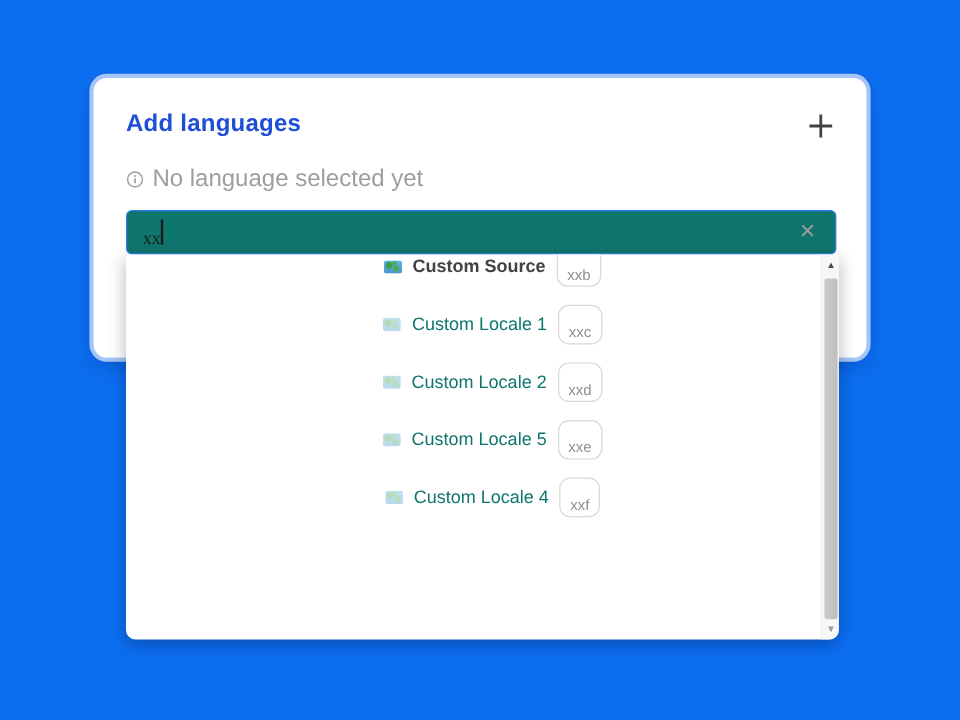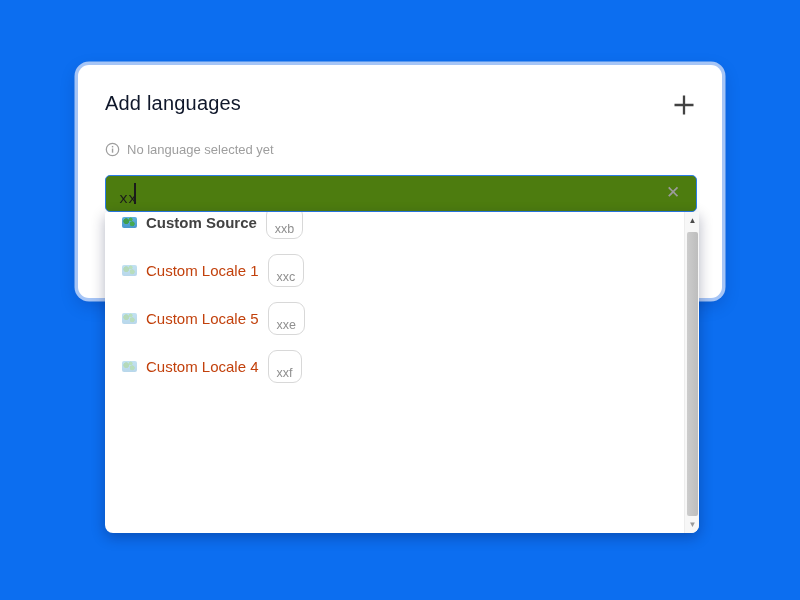--- a/index.html
+++ b/index.html
@@ -11,43 +11,43 @@
   }
 
   
   .card {
     position:absolute; left:78px; top:65px; width:644px; height:233px;
     background:#ffffff; border-radius:11px;
     box-shadow:0 0 0 3.5px #a6c5f6, 0 6px 18px rgba(0,10,60,.22);
   }
   .card-title {
     position:absolute; left:27px; top:27px;
-    font-size:20px; font-weight:400; color:#0f172a; letter-spacing:.2px;
+    font-size:20px; font-weight:700; color:#1d4ed8; letter-spacing:.2px;
   }
   .add-btn {
     position:absolute; left:590px; top:24px; width:32px; height:32px;
     background:none; border:none; cursor:pointer;
     display:flex; align-items:center; justify-content:center;
   }
   .status-row {
     position:absolute; left:27px; top:75px; height:18px;
     display:flex; align-items:center; gap:7px;
-    color:#9e9e9e; font-size:13px;
+    color:#9e9e9e; font-size:20px;
   }
 
   
   .search-wrap {
     position:absolute; left:27px; top:110px; width:592px; height:37px;
   }
   .search-input {
     width:100%; height:100%;
     border:1.5px solid #2b7de9; border-radius:5px;
     padding:12px 40px 0 13px;
-    font-family:Liberation Mono, monospace;
-    font-size:15px; color:#1b1b1b; background:#4d7c0f; outline:none;
+    font-family:Liberation Serif, serif;
+    font-size:15px; color:#1b1b1b; background:#0f766e; outline:none;
   }
   .caret {
     position:absolute; left:29px; top:8px; width:1.5px; height:21px;
     background:#1b1b1b;
   }
   .clear-btn {
     position:absolute; right:12px; top:6px; width:24px; height:24px;
     background:none; border:none; cursor:pointer;
     color:#9b9b9b; font-size:17px; line-height:24px; text-align:center;
   }
@@ -55,34 +55,34 @@
   
   .dropdown {
     position:absolute; left:105px; top:212px; width:594px; height:321px;
     background:#ffffff; border-radius:2px 2px 8px 8px;
     box-shadow:0 4px 14px rgba(0,10,50,.30);
     overflow:hidden;
   }
   .list { margin-top:-14px; }
   .row {
     height:48px; display:flex; align-items:center;
-    padding-left:17px; cursor:pointer;
+    padding-left:17px; cursor:pointer;justify-content:center;
   }
   .flag {
     width:15px; height:11px; border-radius:2px; flex:0 0 auto;
     background:
       radial-gradient(circle at 28% 38%, #3f9e4d 0 2.6px, rgba(0,0,0,0) 3.2px),
       radial-gradient(circle at 68% 62%, #46a852 0 2.2px, rgba(0,0,0,0) 2.8px),
       radial-gradient(circle at 58% 22%, #4caf50 0 1.6px, rgba(0,0,0,0) 2.2px),
       linear-gradient(180deg,#5fb3de,#4898cc);
   }
   .row.muted .flag { opacity:.38; }
   .label { margin-left:9px; font-size:15px; }
   .row.active .label { color:#424242; font-weight:700; }
-  .row.muted  .label { color:#c2410c; font-weight:400; }
+  .row.muted  .label { color:#0f766e; font-weight:400; }
   .badge {
     margin-left:9px; padding:15px 8px 2px;
     border:1px solid #d8d8d8; border-radius:9px;
     font-size:12.5px; color:#8f8f8f; background:#fff;
   }
 
   
   .scrollbar {
     position:absolute; top:0; right:0; width:15px; height:100%;
     background:#f7f7f7; border-left:1px solid #ededed;
@@ -135,20 +135,25 @@
         <span class="label">Custom Source</span>
         <span class="badge">xxb</span>
       </div>
       <div class="row muted">
         <span class="flag"></span>
         <span class="label">Custom Locale 1</span>
         <span class="badge">xxc</span>
       </div>
       <div class="row muted">
         <span class="flag"></span>
+        <span class="label">Custom Locale 2</span>
+        <span class="badge">xxd</span>
+      </div>
+      <div class="row muted">
+        <span class="flag"></span>
         <span class="label">Custom Locale 5</span>
         <span class="badge">xxe</span>
       </div>
       <div class="row muted">
         <span class="flag"></span>
         <span class="label">Custom Locale 4</span>
         <span class="badge">xxf</span>
       </div>
     </div>
 

